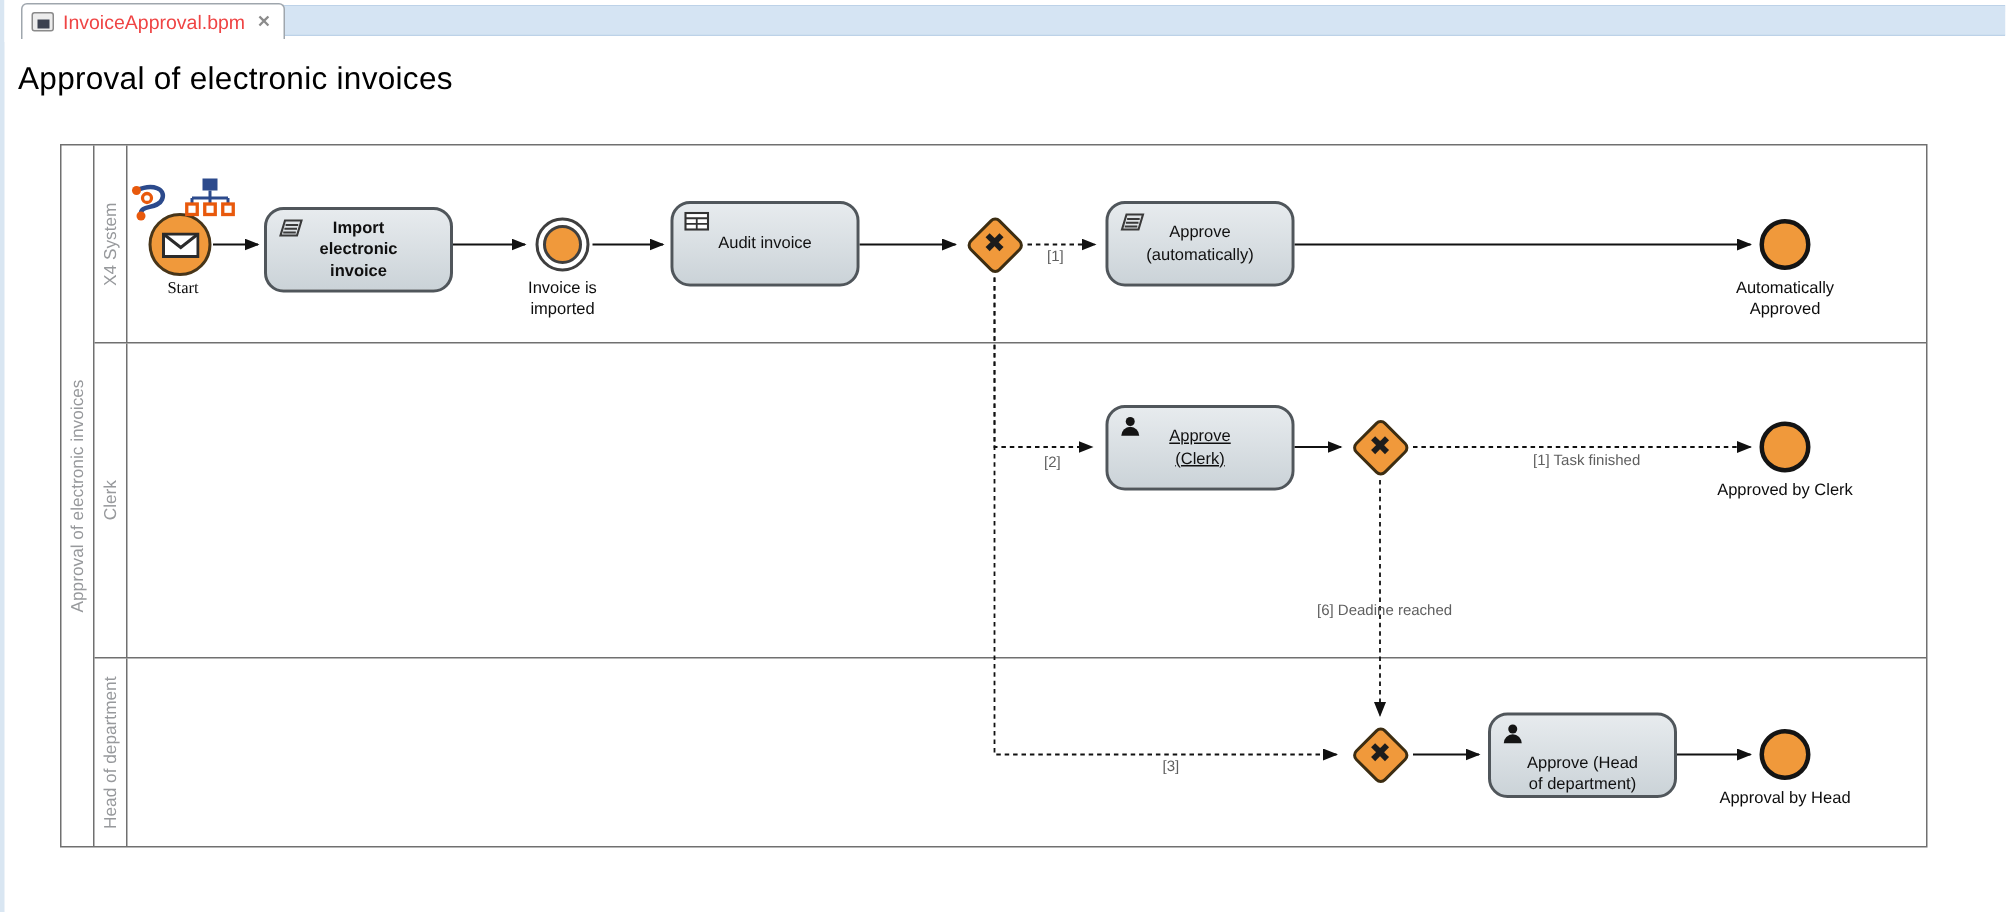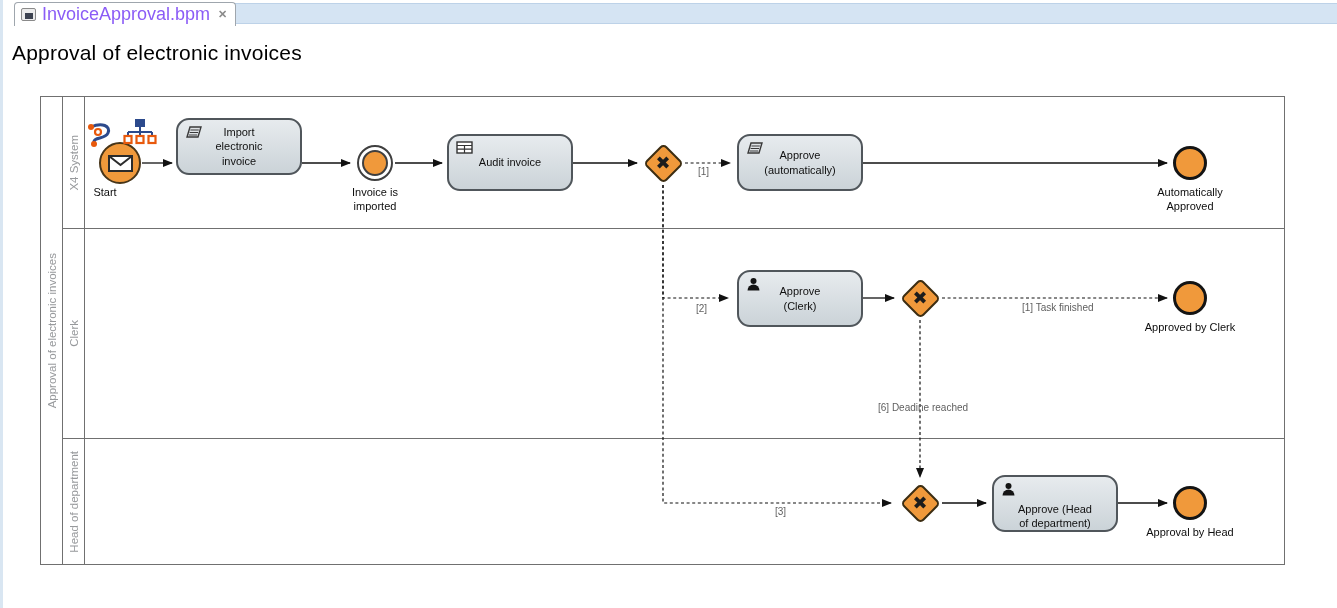--- a/index.html
+++ b/index.html
@@ -16,21 +16,21 @@
                    background:#d5e4f3; border:1px solid #bdd2e8; border-right:none;
                    border-top-left-radius:9px; }
   .tab { position:absolute; left:11px; top:2px; height:24px; padding:0 8px 0 6px;
          background:#fff; border:1px solid #9fa6ad; border-bottom:none;
          border-top-left-radius:4px; border-top-right-radius:4px;
          display:flex; align-items:center; gap:6px; z-index:2; }
   .tab-icon { width:15px; height:13px; background:#ececec; border:1px solid #8a8a8a;
               border-radius:2px; position:relative; display:inline-block; }
   .tab-icon::after { content:""; position:absolute; left:3px; top:4px; width:8px; height:6px;
                      background:#3c4250; }
-  .tab-title { font-size:18px; color:#8b5cf6; white-space:nowrap; }
+  .tab-title { font-size:13px; color:#ef4444; white-space:nowrap; }
   .tab-close { font-size:11px; color:#8b8b8b; font-weight:bold; cursor:pointer; padding-left:2px; }
 
   
   .diagram-title { position:absolute; left:12px; top:41px; font-size:21px; font-weight:400;
                    color:#000; letter-spacing:0.2px; }
 
   
   .pool { position:absolute; left:40px; top:96px; width:1245px; height:469px;
           border:1px solid #707070; display:flex; background:#fff; }
   .pool-label-col { width:22px; border-right:1px solid #707070;
@@ -52,21 +52,21 @@
   
   .node { position:absolute; z-index:2; }
 
   .task { width:126px; height:57px; border:2px solid #50565b; border-radius:13px;
           background:linear-gradient(#e7ebee,#cbd3d8);
           display:flex; align-items:center; justify-content:center; }
   .task-icon { position:absolute; left:7px; top:5px; }
   .task-label { font-size:11px; color:#101010; text-align:center; line-height:1.28; }
   .n-import  .task-label { width:78px; }
   .n-auto    .task-label { width:100px; }
-  .n-clerk   .task-label { width:70px; }
+  .n-clerk   .task-label { width:70px;text-decoration:underline; }
   .n-headapv .task-label { width:86px; }
 
   .event-start { width:42px; height:42px; border-radius:50%; background:#F0993B;
                  border:2px solid #473519; display:flex; align-items:center; justify-content:center; }
   .event-intermediate { width:36px; height:36px; border-radius:50%; border:2px solid #3f3f3f;
                         background:#fff; display:flex; align-items:center; justify-content:center; }
   .event-intermediate .inner { width:26px; height:26px; border-radius:50%;
                                border:2px solid #3f3f3f; background:#F0993B; }
   .event-end { width:34px; height:34px; border-radius:50%; background:#F0993B;
                border:3px solid #141414; }
@@ -162,23 +162,23 @@
     <rect x="14.5" y="19" width="7" height="7" fill="#fff" stroke="#e8590c" stroke-width="2.2"></rect>
     <rect x="26.5" y="19" width="7" height="7" fill="#fff" stroke="#e8590c" stroke-width="2.2"></rect>
   </svg>
 
   <div class="node event-start" style="left:99px; top:142px;">
     <svg width="25" height="17" viewBox="0 0 25 17">
       <rect x="1" y="1" width="23" height="15" fill="#fff" stroke="#2b2b2b" stroke-width="2"></rect>
       <path d="M1 1 L12.5 10 L24 1" fill="none" stroke="#2b2b2b" stroke-width="2"></path>
     </svg>
   </div>
-  <div class="evt-label" style="left:75px; top:186px; width:60px;">Start</div>
-
-  <div class="node task n-import" style="left:176px; top:118px;">
+  <div class="evt-label" style="left:92px; top:186px; width:60px;font-family:Liberation Serif, serif;">Start</div>
+
+  <div class="node task n-import" style="left:176px; top:138px;font-weight:bold;">
     <svg class="task-icon" width="18" height="14" viewBox="0 0 18 14">
       <path d="M5 2 H16 L13 12 H2 Z" fill="#dfe3e6" stroke="#3a3a3a" stroke-width="1.4"></path>
       <path d="M5.4 5 H13.8 M4.6 7.5 H13 M3.8 10 H12.2" stroke="#3a3a3a" stroke-width="1.2"></path>
     </svg>
     <div class="task-label">Import electronic invoice</div>
   </div>
 
   <div class="node event-intermediate" style="left:357px; top:145px;">
     <div class="inner"></div>
   </div>

